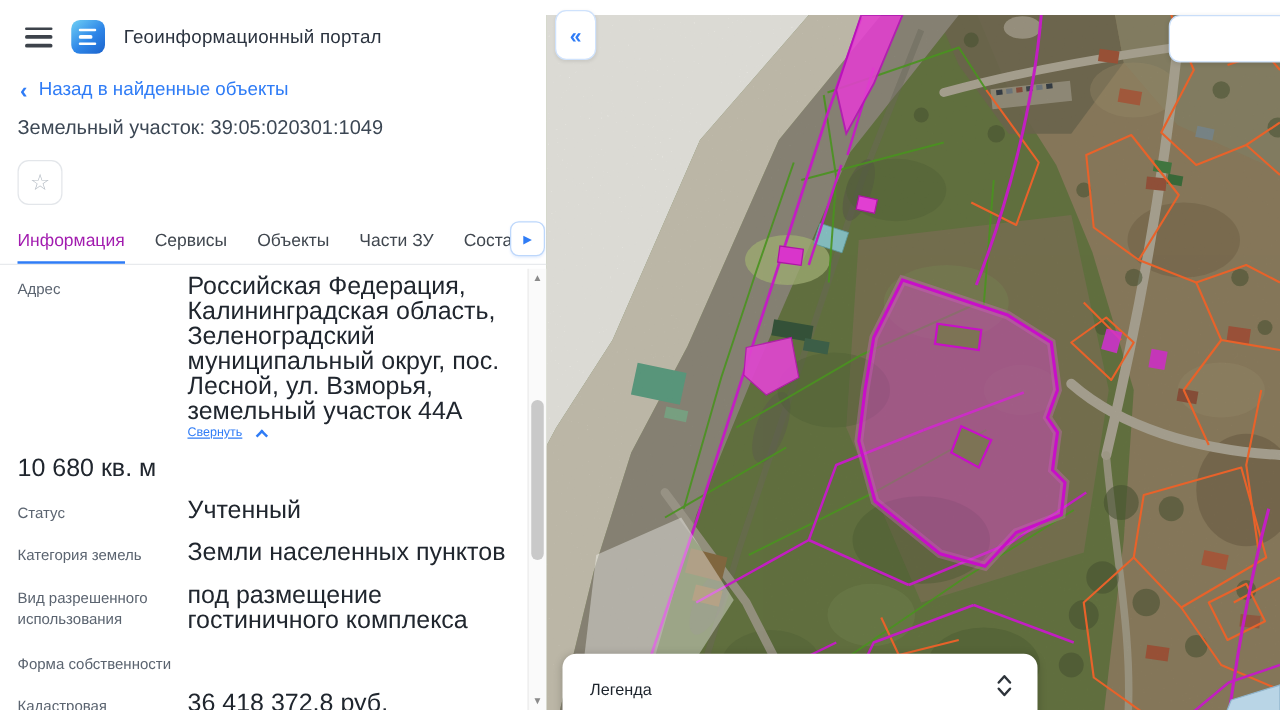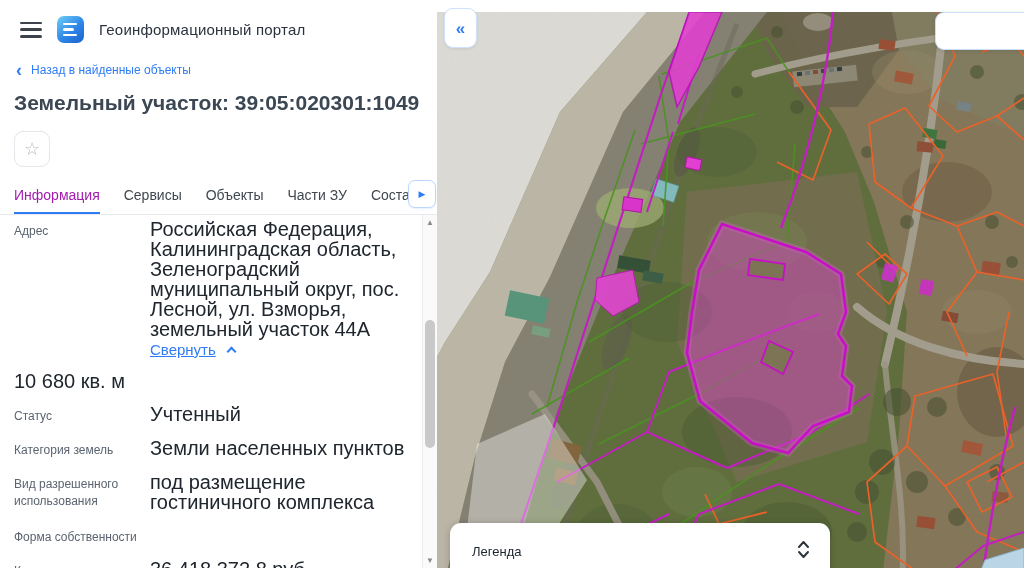--- a/index.html
+++ b/index.html
@@ -14,43 +14,43 @@
   .hamburger { width:22px; height:16px; display:flex; flex-direction:column; justify-content:space-between; cursor:pointer; }
   .hamburger span { display:block; height:2.6px; background:#3d434b; border-radius:2px; }
   .logo { width:27px; height:27px; border-radius:7px; background:linear-gradient(140deg,#6fd0f5 0%,#2e86e8 55%,#1c63cc 100%);
           display:flex; flex-direction:column; justify-content:center; gap:3px; padding-left:6px; }
   .logo i { display:block; width:14px; height:2.6px; background:#fff; border-radius:2px; }
   .logo i:nth-child(2){ width:11px; }
   .app-title { font-size:15px; font-weight:500; color:#2b333f; letter-spacing:.2px; }
 
   .back-row { display:flex; align-items:center; gap:9px; padding:10px 16px 0 16px; color:#2f7cf6; cursor:pointer; }
   .back-chevron { font-size:18px; font-weight:700; line-height:14px; }
-  .back-label { font-size:12px; font-weight:500;text-align:center; }
-
-  .page-title { padding:14px 16px 0 14px; font-size:21px; font-weight:700; color:#3c4754; }
+  .back-label { font-size:15px; font-weight:500;text-align:center; }
+
+  .page-title { padding:14px 16px 0 14px; font-size:16px; font-weight:400; color:#3c4754; }
 
   .star-button { margin:16px 0 0 14px; width:36px; height:36px; border:1px solid #e3e6ea; border-radius:9px;
                  display:flex; align-items:center; justify-content:center; cursor:pointer; background:#fff; }
   .star-glyph { font-size:18px; color:#b6bdc5; line-height:1; }
 
   .tabs-bar { position:relative; margin-top:14px; border-bottom:1px solid #e8eaed; }
   .tabs { display:flex; gap:24px; padding:0 34px 0 14px; overflow:hidden; white-space:nowrap; }
   .tab { font-size:14px; color:#40474f; padding:6px 0 9px 0; cursor:pointer; flex:none; }
   .tab.active { color:#a21caf; border-bottom:3px solid #2f7cf6; margin-bottom:-1px; }
   .tabs-overflow-btn { position:absolute; right:1px; top:-1px; width:28px; height:28px; background:#fff;
                        border:1px solid #bdd7fb; border-radius:7px; display:flex; align-items:center; justify-content:center;
                        cursor:pointer; box-shadow:0 1px 2px rgba(47,124,246,.12); }
   .tabs-overflow-glyph { color:#2f7cf6; font-size:9px; line-height:1; }
 
   .info-content { position:absolute; top:215px; left:0; right:15px; bottom:0; padding:4px 0 0 14px; overflow:hidden; }
   .info-row { display:grid; grid-template-columns:136px 1fr; margin-bottom:13px; }
   .info-label { font-size:12px; color:#5b6470; line-height:17px; padding-top:4px; padding-right:10px; }
   .info-value { font-size:20px; color:#20262e; line-height:20px; max-width:272px; }
   .collapse-link-row { margin-top:2px; display:flex; align-items:center; }
-  .collapse-link { font-size:15px; color:#2f7cf6; text-decoration:underline; cursor:pointer; }
+  .collapse-link { font-size:10px; color:#2f7cf6; text-decoration:underline; cursor:pointer; }
   .caret-up { display:inline-block; width:7px; height:7px; border-left:2px solid #2f7cf6; border-top:2px solid #2f7cf6;
               transform:rotate(45deg); margin-left:12px; margin-top:3px; }
 
   
   .panel-scrollbar { position:absolute; right:0; top:215px; bottom:0; width:15px; background:#fafafa; border-left:1px solid #ececec; }
   .scroll-arrow { position:absolute; left:0; right:0; text-align:center; font-size:8px; color:#8a8a8a; cursor:pointer; }
   .scroll-arrow.up { top:3px; } .scroll-arrow.down { bottom:3px; }
   .scroll-thumb { position:absolute; left:2px; right:2px; top:105px; height:128px; background:#c9c9c9; border-radius:7px; cursor:pointer; }
 
   

